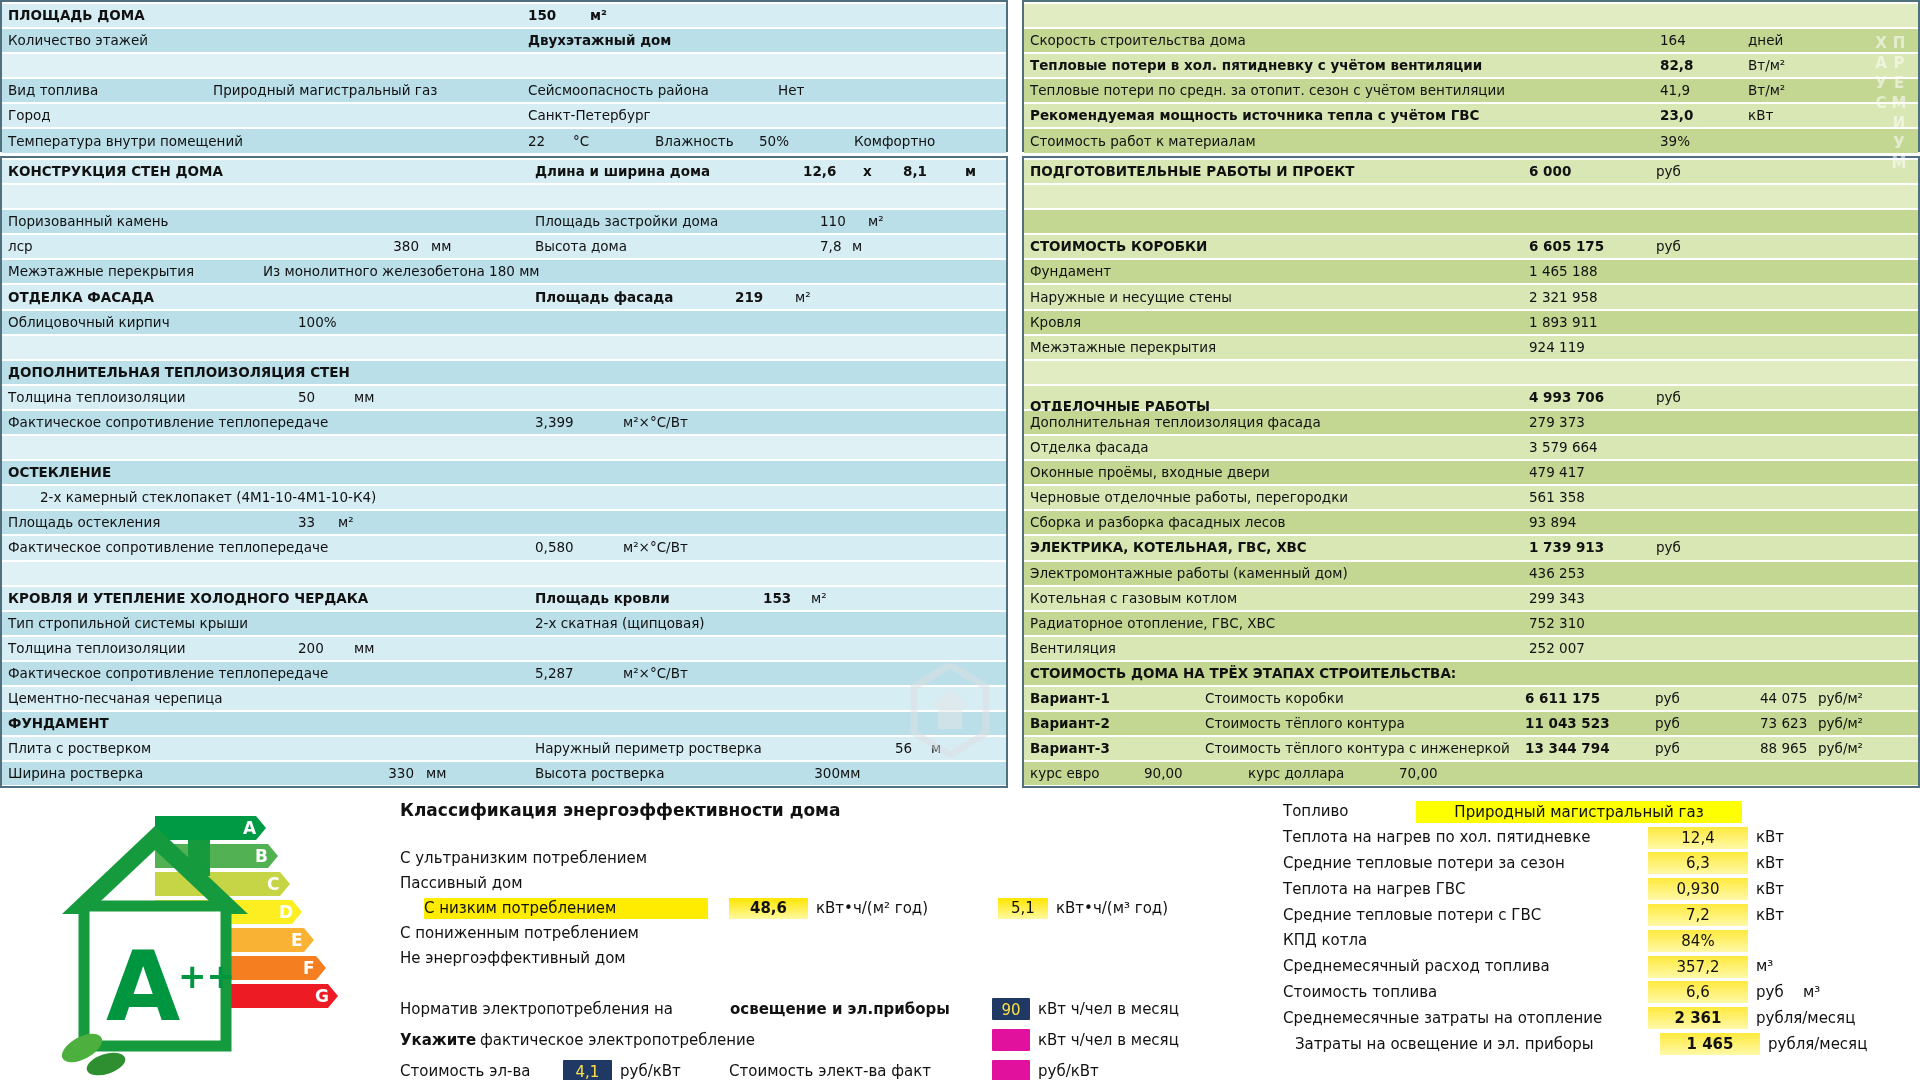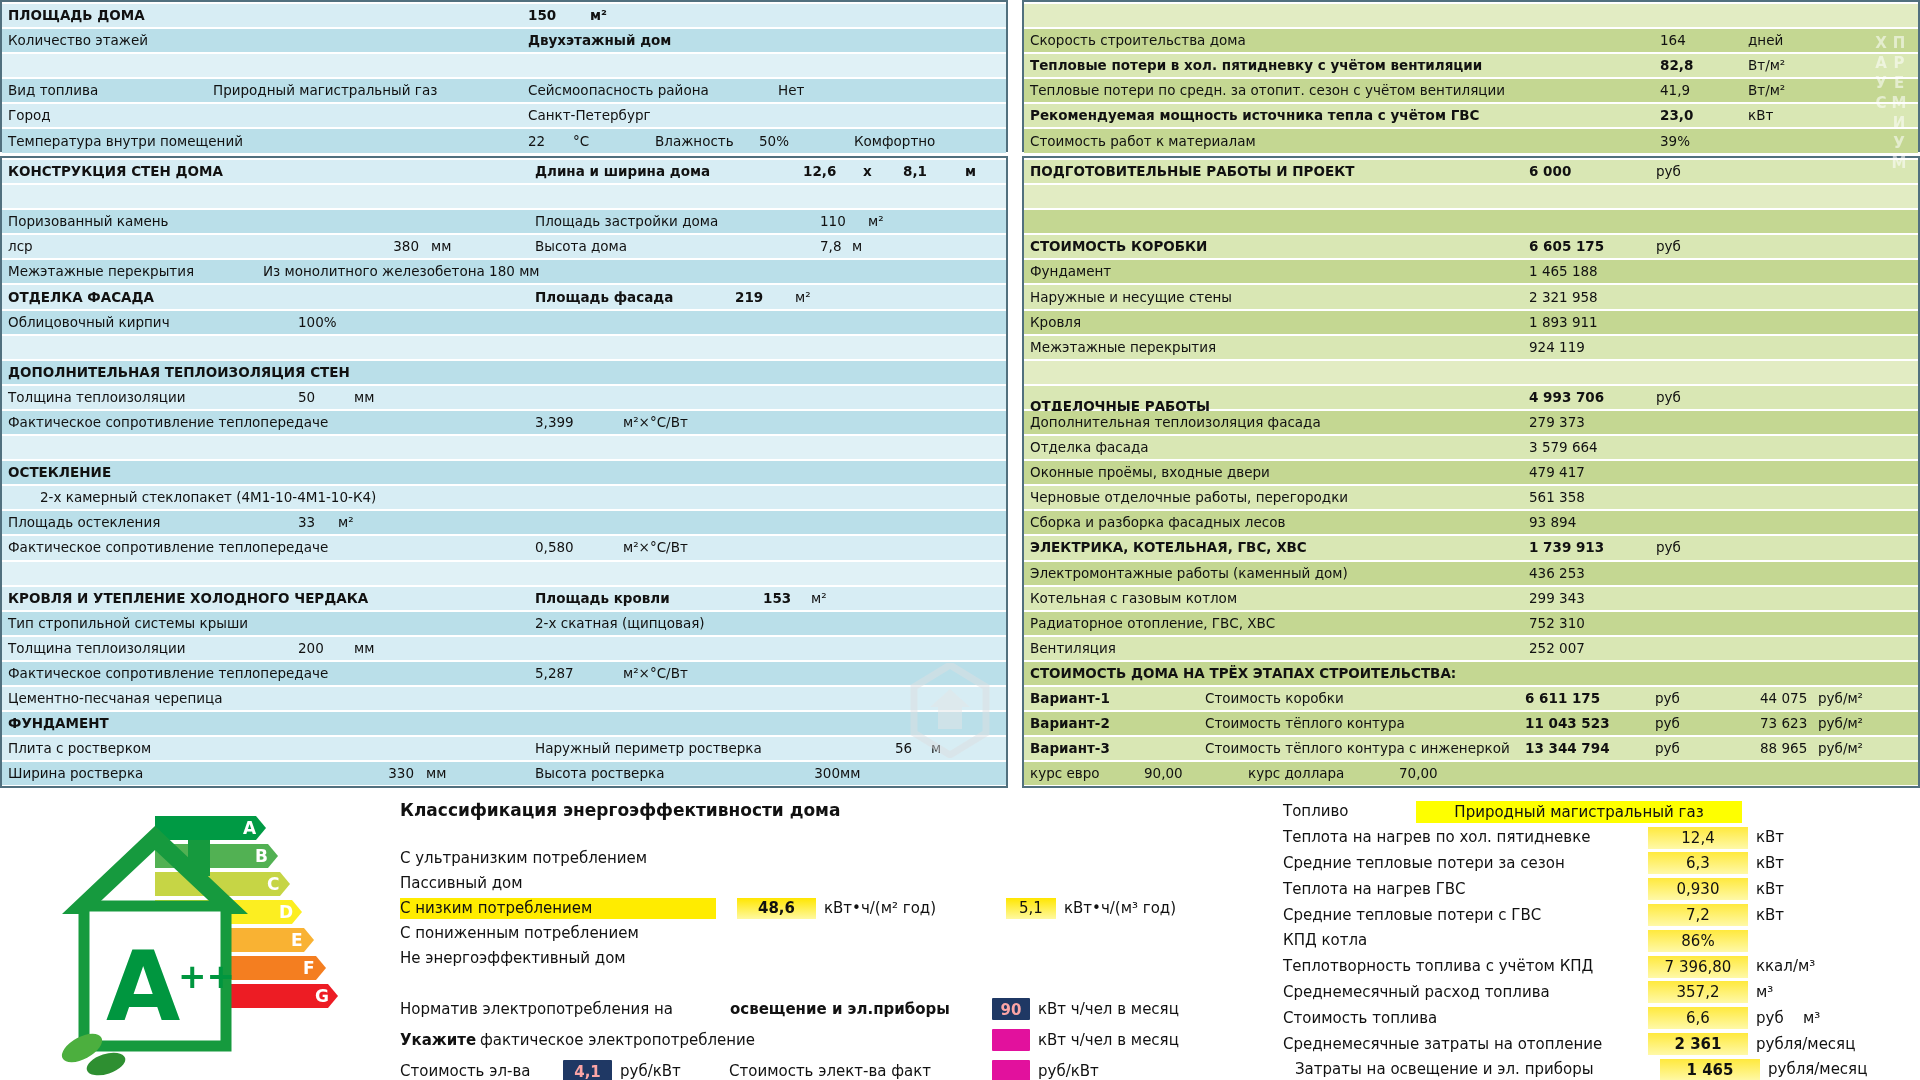--- a/index.html
+++ b/index.html
@@ -32,21 +32,21 @@
   #energy-block { position:absolute; left:400px; top:800px; width:870px; }
   #energy-title { font-size:17px; font-weight:bold; margin-bottom:26px; }
   #energy-block .row { height:21px; padding-left:0; margin-bottom:2px; }
   #energy-block .cell { font-size:15px; line-height:21px; }
   #norm-rows { margin-top:24px; }
   #norm-rows .row { height:24px; margin-bottom:5px; }
   #norm-rows .cell { font-size:15px; line-height:24px; }
 
   .hl   { background:#ffec00; }
   .yval { background:linear-gradient(#ffe600,#fff9a0); text-align:center; }
-  .navy { background:#1f3864; color:#fca5a5; font-weight:bold; text-align:center;
+  .navy { background:#1f3864; color:#fde047; font-weight:normal; text-align:center;
           height:22px; line-height:22px; border-radius:1px; }
   .mag  { background:#e2119d; height:22px; border-radius:1px; }
   .pl   { padding-left:8px; }
 
   #fuel-block { position:absolute; left:1273px; top:798px; width:640px; }
   #fuel-block .row { height:23.8px; padding-left:10px; margin:0; }
   #fuel-block .cell { font-size:15px; line-height:23px; }
   .ybox { background:linear-gradient(#ffe93d,#fff9a8); text-align:center; height:22px; line-height:22px; }
   .ytag { background:#feff00; text-align:center; height:22px; line-height:22px; }
 
@@ -393,21 +393,21 @@
   <div id="energy-block">
     <div id="energy-title">Классификация энергоэффективности дома</div>
     <div class="rows">
         <div class="row ">
           <div class="cell " style="flex: 1 1 auto;">С ультранизким потреблением</div>
         </div>
         <div class="row ">
           <div class="cell " style="flex: 1 1 auto;">Пассивный дом</div>
         </div>
         <div class="row ">
-          <div class="cell hl" style="width: 316px;">С низким потреблением</div>
+          <div class="cell hl" style="width: 284px; margin-left: 24px;">С низким потреблением</div>
           <div class="cell " style="width: 21px;"></div>
           <div class="cell yval b" style="width: 79px;">48,6</div>
           <div class="cell pl" style="width: 190px;">кВт•ч/(м² год)</div>
           <div class="cell yval" style="width: 50px;">5,1</div>
           <div class="cell pl" style="flex: 1 1 auto;">кВт•ч/(м³ год)</div>
         </div>
         <div class="row ">
           <div class="cell " style="flex: 1 1 auto;">С пониженным потреблением</div>
         </div>
         <div class="row ">
@@ -459,26 +459,21 @@
           <div class="cell ybox" style="width: 100px;">0,930</div>
           <div class="cell pl" style="flex: 1 1 auto;">кВт</div>
         </div>
         <div class="row ">
           <div class="cell " style="width: 365px;">Средние тепловые потери с ГВС</div>
           <div class="cell ybox" style="width: 100px;">7,2</div>
           <div class="cell pl" style="flex: 1 1 auto;">кВт</div>
         </div>
         <div class="row ">
           <div class="cell " style="width: 365px;">КПД котла</div>
-          <div class="cell ybox" style="width: 100px;">86%</div>
-        </div>
-        <div class="row ">
-          <div class="cell " style="width: 365px;">Теплотворность топлива с учётом КПД</div>
-          <div class="cell ybox" style="width: 100px;">7 396,80</div>
-          <div class="cell pl" style="flex: 1 1 auto;">ккал/м³</div>
+          <div class="cell ybox" style="width: 100px;">84%</div>
         </div>
         <div class="row ">
           <div class="cell " style="width: 365px;">Среднемесячный расход топлива</div>
           <div class="cell ybox" style="width: 100px;">357,2</div>
           <div class="cell pl" style="flex: 1 1 auto;">м³</div>
         </div>
         <div class="row ">
           <div class="cell " style="width: 365px;">Стоимость топлива</div>
           <div class="cell ybox" style="width: 100px;">6,6</div>
           <div class="cell pl" style="width: 55px;">руб</div>

